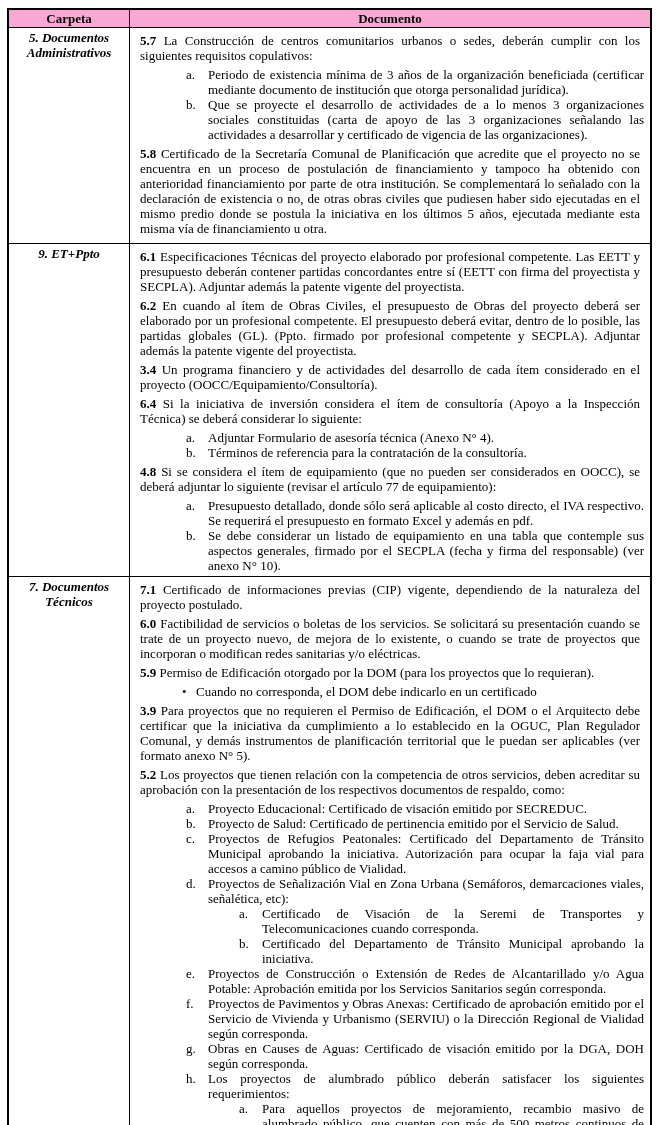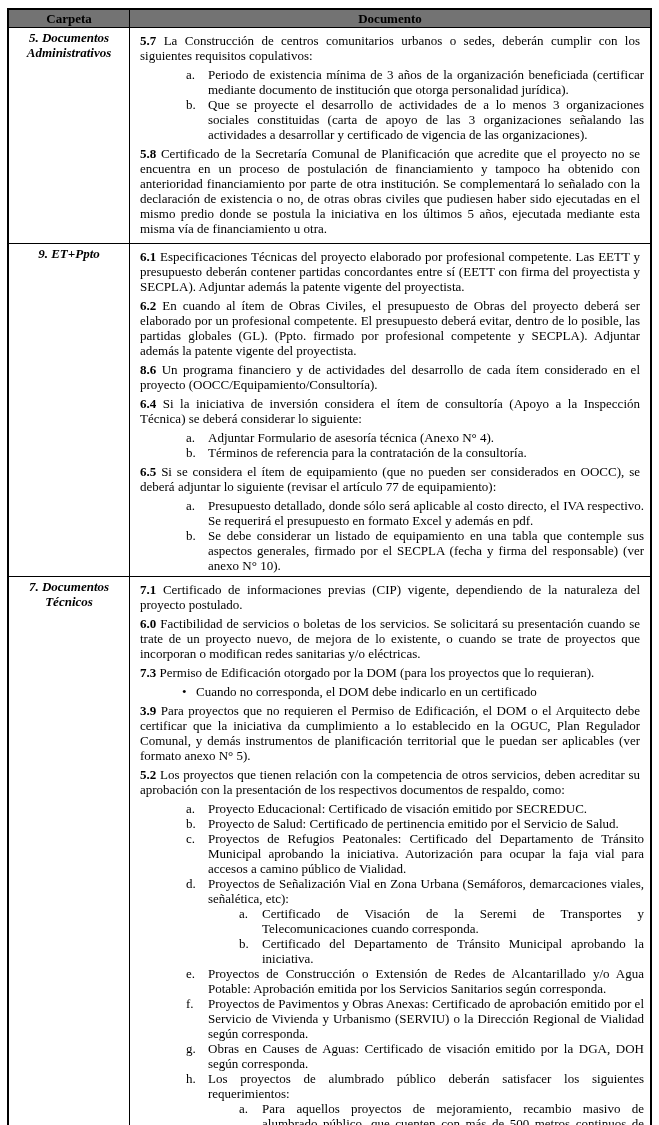--- a/index.html
+++ b/index.html
@@ -21,21 +21,21 @@
     font-size: 13px;
     line-height: 15px;
   }
   .doc-table th, .doc-table td {
     border: 1px solid #000;
     vertical-align: top;
   }
   .doc-table thead th {
     font-weight: bold;
     text-align: center;
-    background: #737373;
+    background: #f9a8d4;
     padding: 1px 4px;
   }
   th.col-carpeta { width: 112px; }
   td.carpeta {
     text-align: center;
     font-weight: bold;
     font-style: italic;
     padding: 2px 8px;
   }
   td.documento {
@@ -80,35 +80,35 @@
             <div class="li lvl1"><span class="mk">a.</span>Periodo de existencia mínima de 3 años de la organización beneficiada (certificar mediante documento de institución que otorga personalidad jurídica).</div>
             <div class="li lvl1"><span class="mk">b.</span>Que se proyecte el desarrollo de actividades de a lo menos 3 organizaciones sociales constituidas (carta de apoyo de las 3 organizaciones señalando las actividades a desarrollar y certificado de vigencia de las organizaciones).</div>
             <p class="doc"><b class="num">5.8 </b>Certificado de la Secretaría Comunal de Planificación que acredite que el proyecto no se encuentra en un proceso de postulación de financiamiento y tampoco ha obtenido con anterioridad financiamiento por parte de otra institución. Se complementará lo señalado con la declaración de existencia o no, de otras obras civiles que pudiesen haber sido ejecutadas en el mismo predio donde se postula la iniciativa en los últimos 5 años, ejecutada mediante esta misma vía de financiamiento u otra.</p>
           </td>
         </tr>
         <tr>
           <td class="carpeta">9. ET+Ppto</td>
           <td class="documento">
             <p class="doc"><b class="num">6.1 </b>Especificaciones Técnicas del proyecto elaborado por profesional competente. Las EETT y presupuesto deberán contener partidas concordantes entre sí (EETT con firma del proyectista y SECPLA). Adjuntar además la patente vigente del proyectista.</p>
             <p class="doc"><b class="num">6.2 </b>En cuando al ítem de Obras Civiles, el presupuesto de Obras del proyecto deberá ser elaborado por un profesional competente. El presupuesto deberá evitar, dentro de lo posible, las partidas globales (GL). (Ppto. firmado por profesional competente y SECPLA). Adjuntar además la patente vigente del proyectista.</p>
-            <p class="doc"><b class="num">8.6 </b>Un programa financiero y de actividades del desarrollo de cada ítem considerado en el proyecto (OOCC/Equipamiento/Consultoría).</p>
+            <p class="doc"><b class="num">3.4 </b>Un programa financiero y de actividades del desarrollo de cada ítem considerado en el proyecto (OOCC/Equipamiento/Consultoría).</p>
             <p class="doc"><b class="num">6.4 </b>Si la iniciativa de inversión considera el ítem de consultoría (Apoyo a la Inspección Técnica) se deberá considerar lo siguiente:</p>
             <div class="li lvl1"><span class="mk">a.</span>Adjuntar Formulario de asesoría técnica (Anexo N° 4).</div>
             <div class="li lvl1"><span class="mk">b.</span>Términos de referencia para la contratación de la consultoría.</div>
-            <p class="doc"><b class="num">6.5 </b>Si se considera el ítem de equipamiento (que no pueden ser considerados en OOCC), se deberá adjuntar lo siguiente (revisar el artículo 77 de equipamiento):</p>
+            <p class="doc"><b class="num">4.8 </b>Si se considera el ítem de equipamiento (que no pueden ser considerados en OOCC), se deberá adjuntar lo siguiente (revisar el artículo 77 de equipamiento):</p>
             <div class="li lvl1"><span class="mk">a.</span>Presupuesto detallado, donde sólo será aplicable al costo directo, el IVA respectivo. Se requerirá el presupuesto en formato Excel y además en pdf.</div>
             <div class="li lvl1"><span class="mk">b.</span>Se debe considerar un listado de equipamiento en una tabla que contemple sus aspectos generales, firmado por el SECPLA (fecha y firma del responsable) (ver anexo N° 10).</div>
           </td>
         </tr>
         <tr>
           <td class="carpeta">7. Documentos Técnicos</td>
           <td class="documento">
             <p class="doc"><b class="num">7.1 </b>Certificado de informaciones previas (CIP) vigente, dependiendo de la naturaleza del proyecto postulado.</p>
             <p class="doc"><b class="num">6.0 </b>Factibilidad de servicios o boletas de los servicios. Se solicitará su presentación cuando se trate de un proyecto nuevo, de mejora de lo existente, o cuando se trate de proyectos que incorporan o modifican redes sanitarias y/o eléctricas.</p>
-            <p class="doc"><b class="num">7.3 </b>Permiso de Edificación otorgado por la DOM (para los proyectos que lo requieran).</p>
+            <p class="doc"><b class="num">5.9 </b>Permiso de Edificación otorgado por la DOM (para los proyectos que lo requieran).</p>
             <div class="li bul"><span class="mk">•</span>Cuando no corresponda, el DOM debe indicarlo en un certificado</div>
             <p class="doc"><b class="num">3.9 </b>Para proyectos que no requieren el Permiso de Edificación, el DOM o el Arquitecto debe certificar que la iniciativa da cumplimiento a lo establecido en la OGUC, Plan Regulador Comunal, y demás instrumentos de planificación territorial que le puedan ser aplicables (ver formato anexo N° 5).</p>
             <p class="doc"><b class="num">5.2 </b>Los proyectos que tienen relación con la competencia de otros servicios, deben acreditar su aprobación con la presentación de los respectivos documentos de respaldo, como:</p>
             <div class="li lvl1"><span class="mk">a.</span>Proyecto Educacional: Certificado de visación emitido por SECREDUC.</div>
             <div class="li lvl1"><span class="mk">b.</span>Proyecto de Salud: Certificado de pertinencia emitido por el Servicio de Salud.</div>
             <div class="li lvl1"><span class="mk">c.</span>Proyectos de Refugios Peatonales: Certificado del Departamento de Tránsito Municipal aprobando la iniciativa. Autorización para ocupar la faja vial para accesos a camino público de Vialidad.</div>
             <div class="li lvl1"><span class="mk">d.</span>Proyectos de Señalización Vial en Zona Urbana (Semáforos, demarcaciones viales, señalética, etc):</div>
             <div class="li lvl2"><span class="mk">a.</span>Certificado de Visación de la Seremi de Transportes y Telecomunicaciones cuando corresponda.</div>
             <div class="li lvl2"><span class="mk">b.</span>Certificado del Departamento de Tránsito Municipal aprobando la iniciativa.</div>
             <div class="li lvl1"><span class="mk">e.</span>Proyectos de Construcción o Extensión de Redes de Alcantarillado y/o Agua Potable: Aprobación emitida por los Servicios Sanitarios según corresponda.</div>

